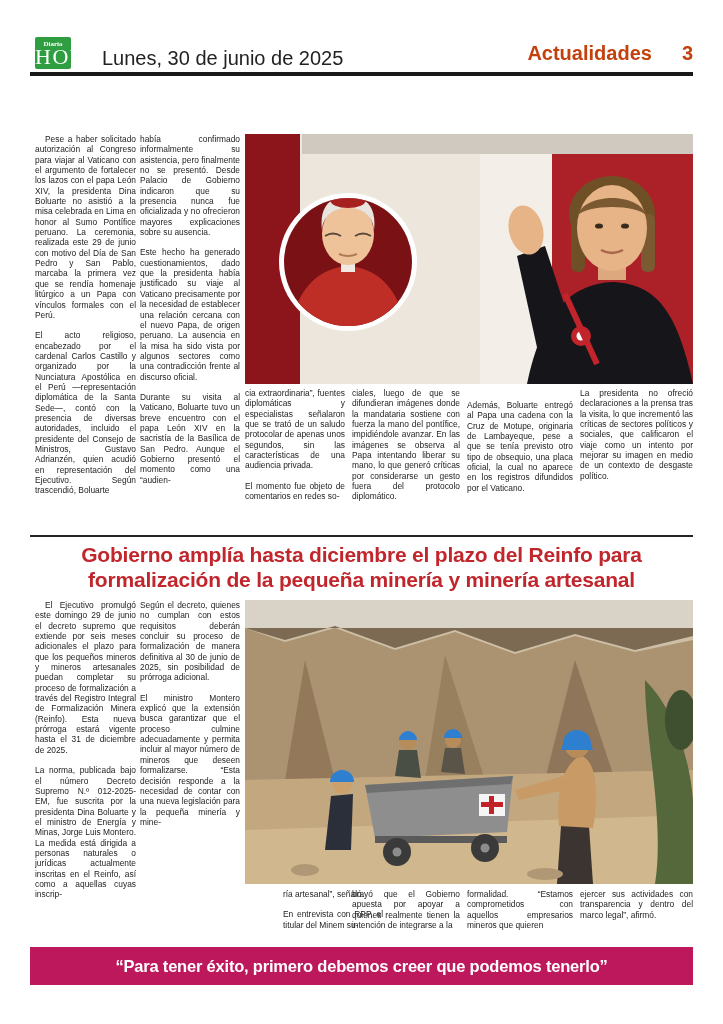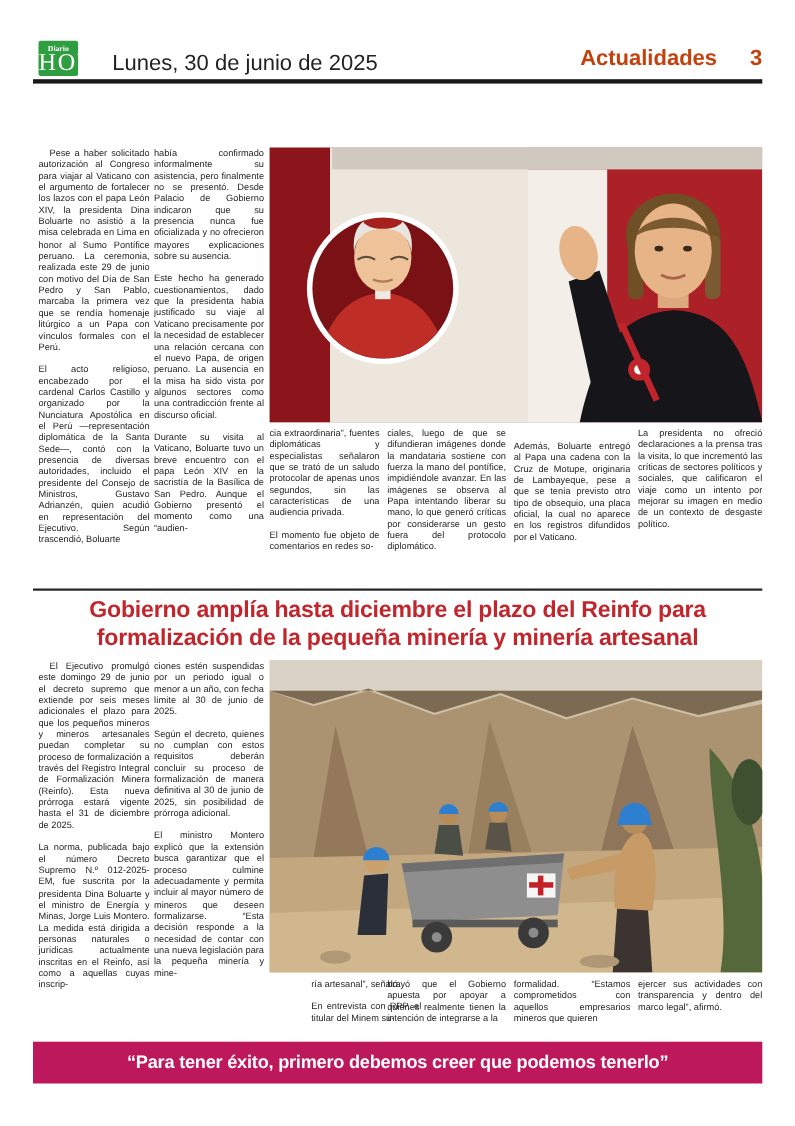--- a/index.html
+++ b/index.html
@@ -136,21 +136,20 @@
 
   <div class="article-rule"></div>
 
   <h1 class="headline h2">Gobierno amplía hasta diciembre el plazo del Reinfo para formalización de la pequeña minería y minería artesanal</h1>
 
   <div class="body-col a2c1">
     <p class="indent">El Ejecutivo promulgó este domingo 29 de junio el decreto supremo que extiende por seis meses adicionales el plazo para que los pequeños mineros y mineros artesanales puedan completar su proceso de formalización a través del Registro Integral de Formalización Minera (Reinfo). Esta nueva prórroga estará vigente hasta el 31 de diciembre de 2025.</p>
     <p>La norma, publicada bajo el número Decreto Supremo N.º 012-2025-EM, fue suscrita por la presidenta Dina Boluarte y el ministro de Energía y Minas, Jorge Luis Montero. La medida está dirigida a personas naturales o jurídicas actualmente inscritas en el Reinfo, así como a aquellas cuyas inscrip-</p>
   </div>
   <div class="body-col a2c2">
-    <p>ciones estén suspendidas por un periodo igual o menor a un año, con fecha límite al 30 de junio de 2025.</p>
     <p>Según el decreto, quienes no cumplan con estos requisitos deberán concluir su proceso de formalización de manera definitiva al 30 de junio de 2025, sin posibilidad de prórroga adicional.</p>
     <p>El ministro Montero explicó que la extensión busca garantizar que el proceso culmine adecuadamente y permita incluir al mayor número de mineros que deseen formalizarse. “Esta decisión responde a la necesidad de contar con una nueva legislación para la pequeña minería y mine-</p>
   </div>
 
   <svg class="photo2" viewBox="0 0 448 284" xmlns="http://www.w3.org/2000/svg">
     <rect width="448" height="284" fill="#cdbfa6"></rect>
     <rect x="0" y="0" width="448" height="28" fill="#d8d3c6"></rect>
     <path d="M0 28 L40 40 L90 26 L150 48 L210 30 L270 52 L330 34 L390 50 L448 36 L448 28 L0 28 Z" fill="#7d6a52"></path>
     <path d="M0 28 L0 180 L448 180 L448 40 L390 52 L330 36 L270 54 L210 32 L150 50 L90 28 L40 42 Z" fill="#ab9372"></path>
     <path d="M60 60 L90 180 L40 180 Z" fill="#93795a"></path>

